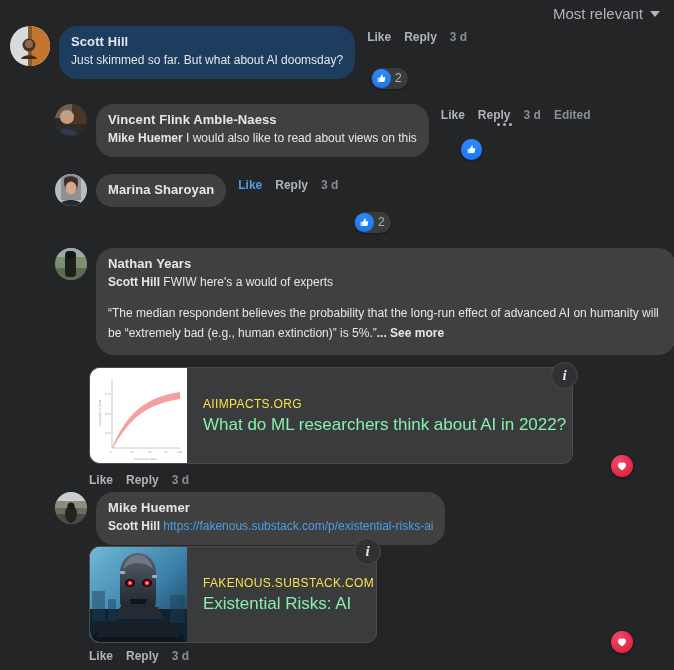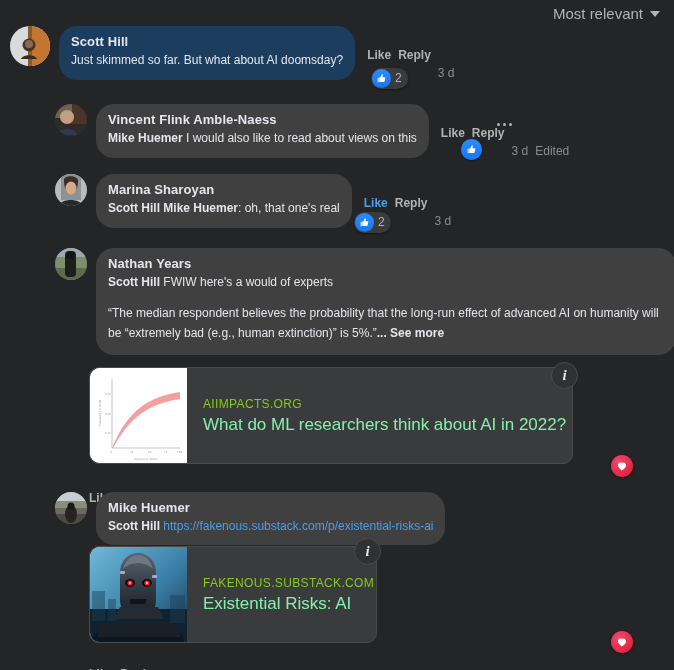--- a/index.html
+++ b/index.html
@@ -50,26 +50,26 @@
   .text {
     font-size: 12px; color: #e4e6eb; line-height: 20px;
     white-space: pre-wrap;
   }
   .mention { font-weight: bold; color: #e4e6eb; }
   .link-text { color: #4a9eea; }
   .see-more { font-weight: bold; color: #e4e6eb; cursor: pointer; }
   .para { margin-top: 11px; }
 
   .actions {
-    display: flex; align-items: center; gap: 7px;
+    display: flex; align-items: flex-start; gap: 13px;
     padding: 4px 0 0 12px; font-size: 12px;
   }
   .act { color: #b0b3b8; font-weight: bold; cursor: pointer; }
   .act.liked { color: #4a9eea; }
-  .meta { color: #8a8d91; font-weight: normal; margin-top: 36px; }
+  .meta { color: #8a8d91; font-weight: bold; }
 
   
   .reaction-pill {
     position: absolute; display: flex; align-items: center;
     background: #3a3b3c; border-radius: 11px; height: 21px;
     padding: 0 6px 0 0; box-shadow: 0 1px 2px rgba(0,0,0,.4);
     cursor: pointer;
   }
   .thumb {
     width: 19px; height: 19px; border-radius: 50%;
@@ -102,21 +102,21 @@
     border-radius: 10px; overflow: visible; cursor: pointer;
   }
   .card-inner { display: flex; align-items: stretch; border-radius: 10px; overflow: hidden; width: 100%; }
   .thumbwrap { flex: 0 0 auto; overflow: hidden; background: #fff; }
   .thumbwrap svg, .thumbwrap .robot { display: block; width: 100%; height: 100%; }
   .card-body {
     display: flex; flex-direction: column; justify-content: center;
     padding-left: 16px; padding-right: 12px; overflow: hidden;
   }
   .card-domain {
-    font-size: 12px; color: #84cc16; letter-spacing: .35px;
+    font-size: 12px; color: #fde047; letter-spacing: .35px;
     line-height: 16px; text-transform: uppercase; white-space: nowrap;
   }
   .card-title {
     font-size: 17px; color: #86efac; line-height: 22px;
     margin-top: 2px; white-space: nowrap;
   }
   .info-badge {
     position: absolute; width: 27px; height: 27px; border-radius: 50%;
     background: #303132; border: 1px solid #4a4b4c;
     display: flex; align-items: center; justify-content: center;
@@ -212,21 +212,20 @@
         <rect width="32" height="32" fill="#b9bcbe"></rect>
         <path d="M6 0h20v26H6z" fill="#8e9296"></path>
         <path d="M9 6c0-5 14-5 14 1 0 7-2 12-7 12S9 13 9 6z" fill="#3a2e26"></path>
         <ellipse cx="16" cy="14" rx="5.5" ry="6.5" fill="#d3a98c"></ellipse>
         <path d="M4 32c1.5-8 22-8 23.5 0z" fill="#26282c"></path>
       </svg>
     </div>
     <div class="body" style="margin-left:9px;">
       <div class="bubble dark">
         <div class="name">Marina Sharoyan</div>
-        <div class="text"><span class="mention">Scott Hill Mike Huemer</span><span>: oh, that one's real</span></div>
       </div>
       <div class="actions">
         <span class="act liked">Like</span>
         <span class="act">Reply</span>
         <span class="meta">3 d</span>
       </div>
     </div>
   </div>
   <div class="reaction-pill" style="top:212px; left:354px;">
     <span class="thumb">

